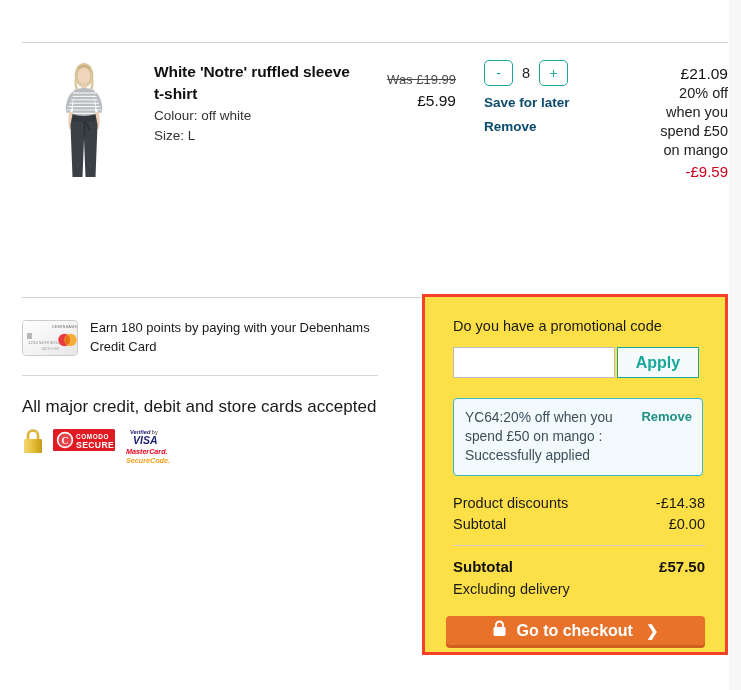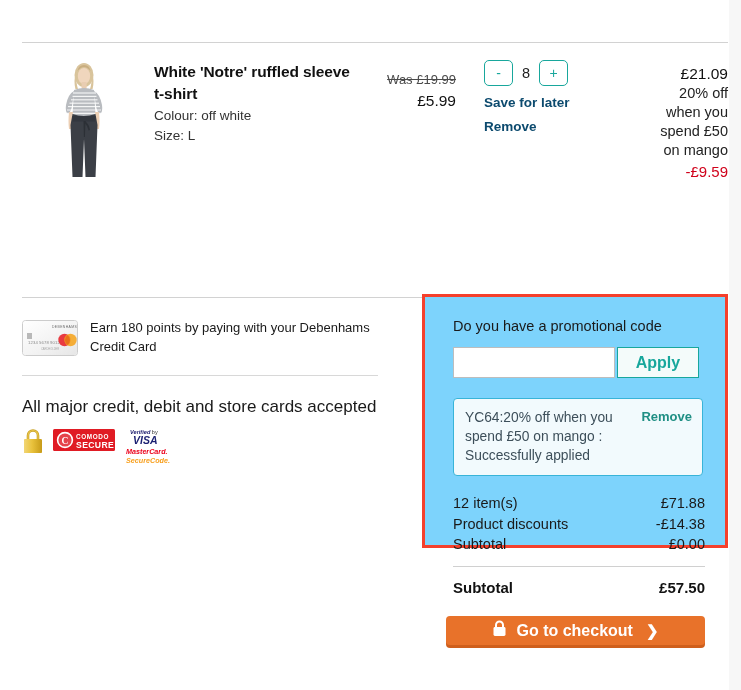--- a/index.html
+++ b/index.html
@@ -210,24 +210,24 @@
     margin-top: 10px;
     gap: 9px;
   }
 
   
   .promo-panel {
     position: absolute;
     left: 422px;
     top: 294px;
     width: 306px;
-    height: 254px;
+    height: 361px;
     border: 3px solid #f5402c;
     box-sizing: border-box;
-    background: #7dd3fc;
+    background: #fde047;
   }
   .promo-inner {
     padding: 20px 26px 0 28px;
   }
   .promo-heading {
     font-size: 14.5px;
     color: #1a1a1a;
     line-height: 18px;
   }
   .promo-form {
@@ -514,38 +514,35 @@
         <button class="apply-btn">Apply</button>
       </div>
 
       <div class="applied-box">
         <div class="applied-text">YC64:20% off when you spend £50 on mango : Successfully applied</div>
         <a class="applied-remove" href="#">Remove</a>
       </div>
 
       <div class="totals">
         <div class="total-line">
-          <span>12 item(s)</span>
-          <span>£71.88</span>
-        </div>
-        <div class="total-line">
           <span>Product discounts</span>
           <span>-£14.38</span>
         </div>
         <div class="total-line">
           <span>Subtotal</span>
           <span>£0.00</span>
         </div>
 
         <div class="totals-rule"></div>
 
         <div class="subtotal-line">
           <span>Subtotal</span>
           <span>£57.50</span>
         </div>
+        <div class="subtotal-note">Excluding delivery</div>
       </div>
     </div>
   </div>
 
   <button class="checkout-btn">
     <span>
       <svg width="15" height="17" viewBox="0 0 15 17" xmlns="http://www.w3.org/2000/svg">
         <path d="M4 7.5 V5 a3.5 3.5 0 0 1 7 0 V7.5" fill="none" stroke="#ffffff" stroke-width="2"></path>
         <rect x="1.5" y="7" width="12" height="9" rx="1.4" fill="#ffffff"></rect>
       </svg>

